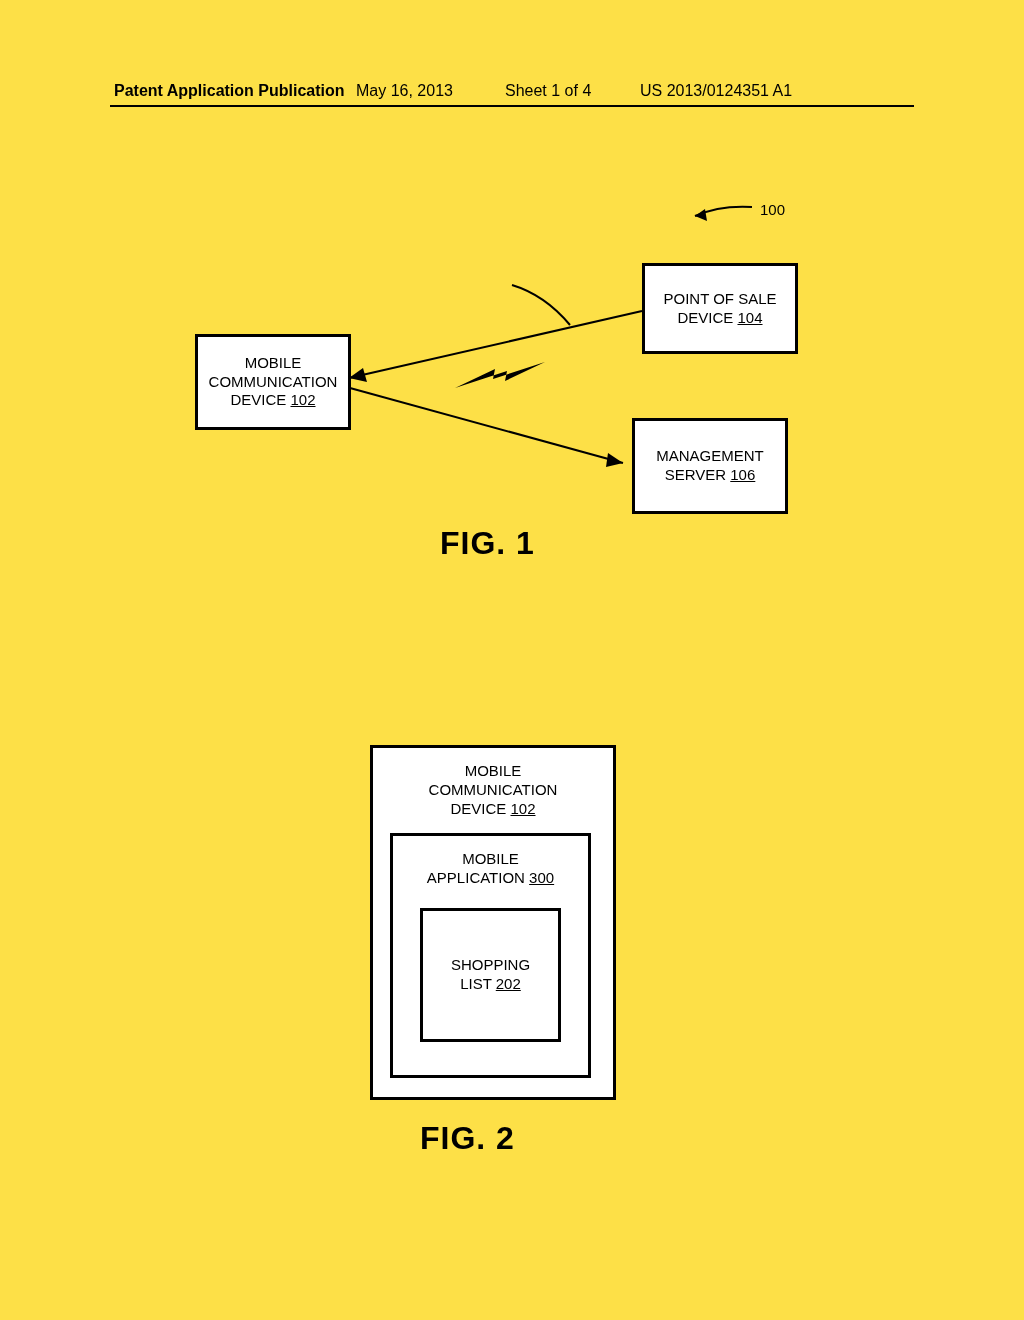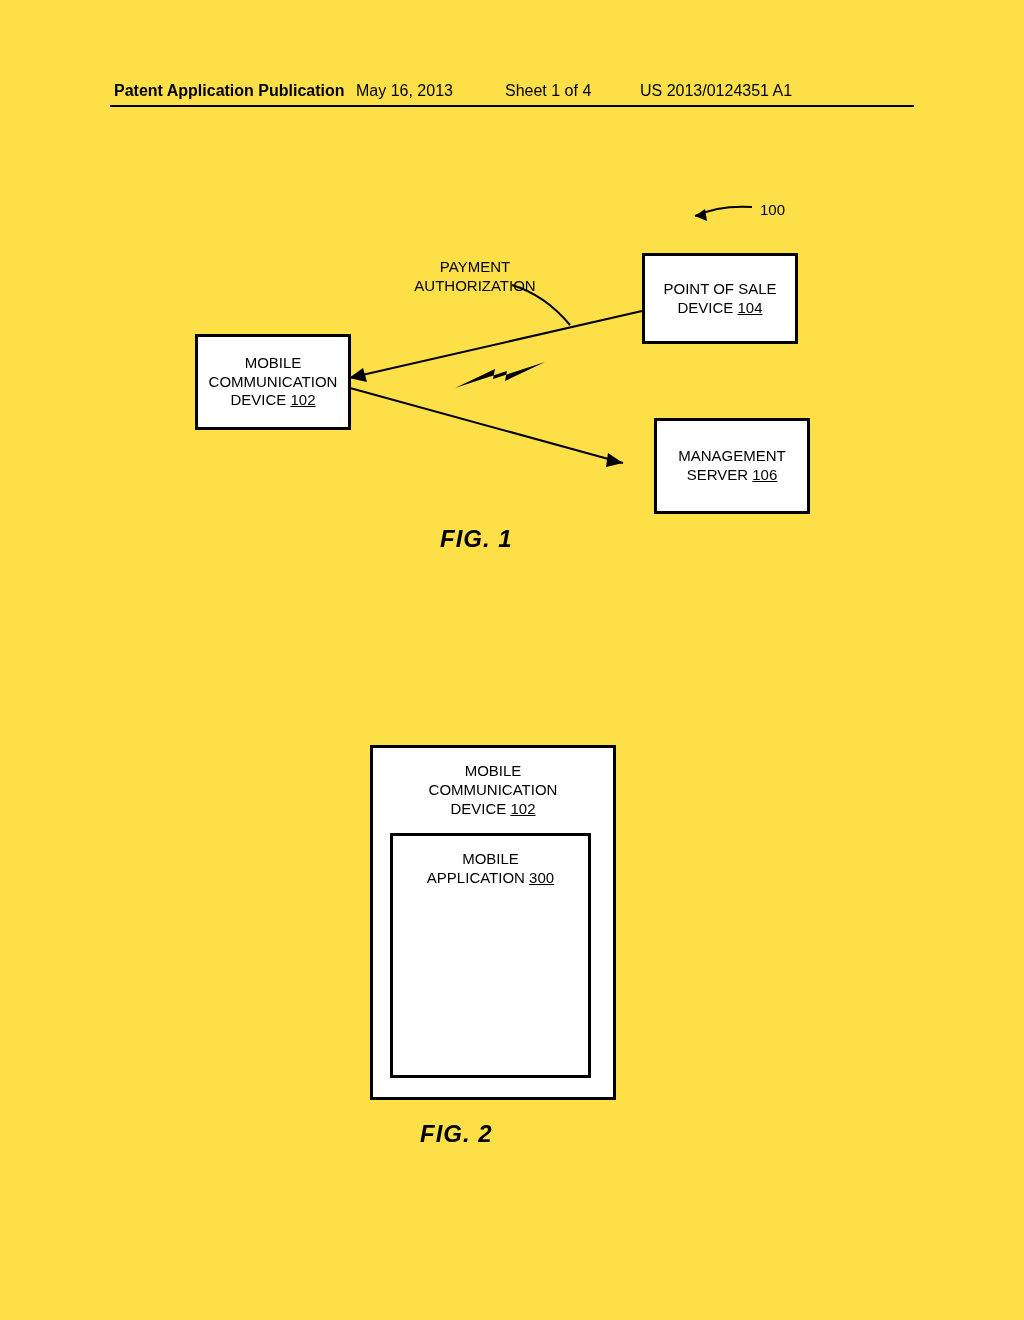--- a/index.html
+++ b/index.html
@@ -45,22 +45,21 @@
     line-height: 1.25;
   }
   .box .ref {
     text-decoration: underline;
   }
 
   .fig-label {
     position: absolute;
     font-family: Arial, Helvetica, sans-serif;
     font-weight: bold;
-    font-style: italic;
-    font-size: 24px;
+    font-size: 32px;
     letter-spacing: 1px;
   }
 
   .free-label {
     position: absolute;
     font-size: 15px;
     text-align: center;
     line-height: 1.25;
   }
 
@@ -95,41 +94,37 @@
     <line x1="350" y1="388" x2="623" y2="463" stroke="#000" stroke-width="2"></line>
     <polygon points="623,463 608,453 606,467" fill="#000"></polygon>
 
     <path d="M 512 285 Q 545 295 570 325" stroke="#000" stroke-width="2" fill="none"></path>
 
     <g transform="translate(500,375)">
       <polygon points="-45,13 -5,-6 -7,4 45,-13 5,6 7,-4" fill="#000"></polygon>
     </g>
   </svg>
 
-  <div class="free-label" style="left:395px; top:258px; width:160px;">
-    <span>PAYMENT</span><br>
-    <span>AUTHORIZATION</span>
-  </div>
 
   <div class="box" style="left:195px; top:334px; width:150px; height:90px;">
     <div>MOBILE</div>
     <div>COMMUNICATION</div>
     <div>
       <span>DEVICE </span><span class="ref">102</span>
     </div>
   </div>
 
-  <div class="box" style="left:642px; top:253px; width:150px; height:85px;text-align:right;">
+  <div class="box" style="left:642px; top:263px; width:150px; height:85px;text-align:right;">
     <div>POINT OF SALE</div>
     <div>
       <span>DEVICE </span><span class="ref">104</span>
     </div>
   </div>
 
-  <div class="box" style="left:654px; top:418px; width:150px; height:90px;">
+  <div class="box" style="left:632px; top:418px; width:150px; height:90px;">
     <div>MANAGEMENT</div>
     <div>
       <span>SERVER </span><span class="ref">106</span>
     </div>
   </div>
 
   <div class="fig-label" style="left:440px; top:525px;">FIG. 1</div>
 
   <div class="box" style="left:370px; top:745px; width:240px; height:335px; justify-content:flex-start; padding-top:14px;">
     <div>MOBILE</div>
@@ -139,16 +134,22 @@
     </div>
   </div>
 
   <div class="box" style="left:390px; top:833px; width:195px; height:225px; justify-content:flex-start; padding-top:14px;">
     <div>MOBILE</div>
     <div>
       <span>APPLICATION </span><span class="ref">300</span>
     </div>
   </div>
 
+  <div class="box" style="left:420px; top:908px; width:135px; height:128px;">
+    <div>SHOPPING</div>
+    <div>
+      <span>LIST </span><span class="ref">202</span>
+    </div>
+  </div>
 
   <div class="fig-label" style="left:420px; top:1120px;text-align:center;">FIG. 2</div>
 
 </div>
 
 </body></html>

